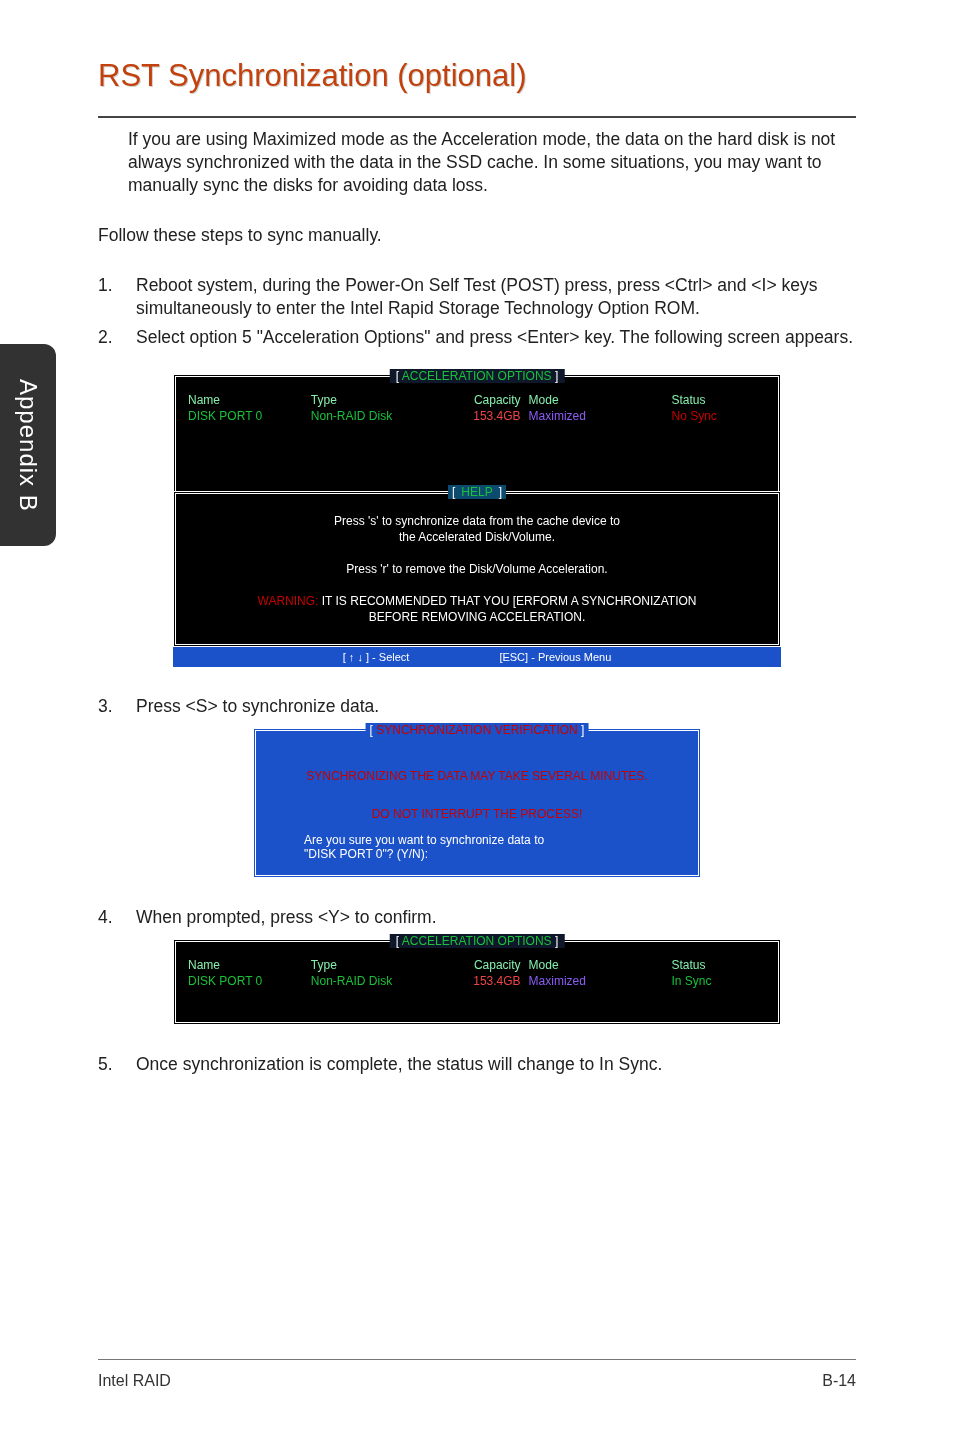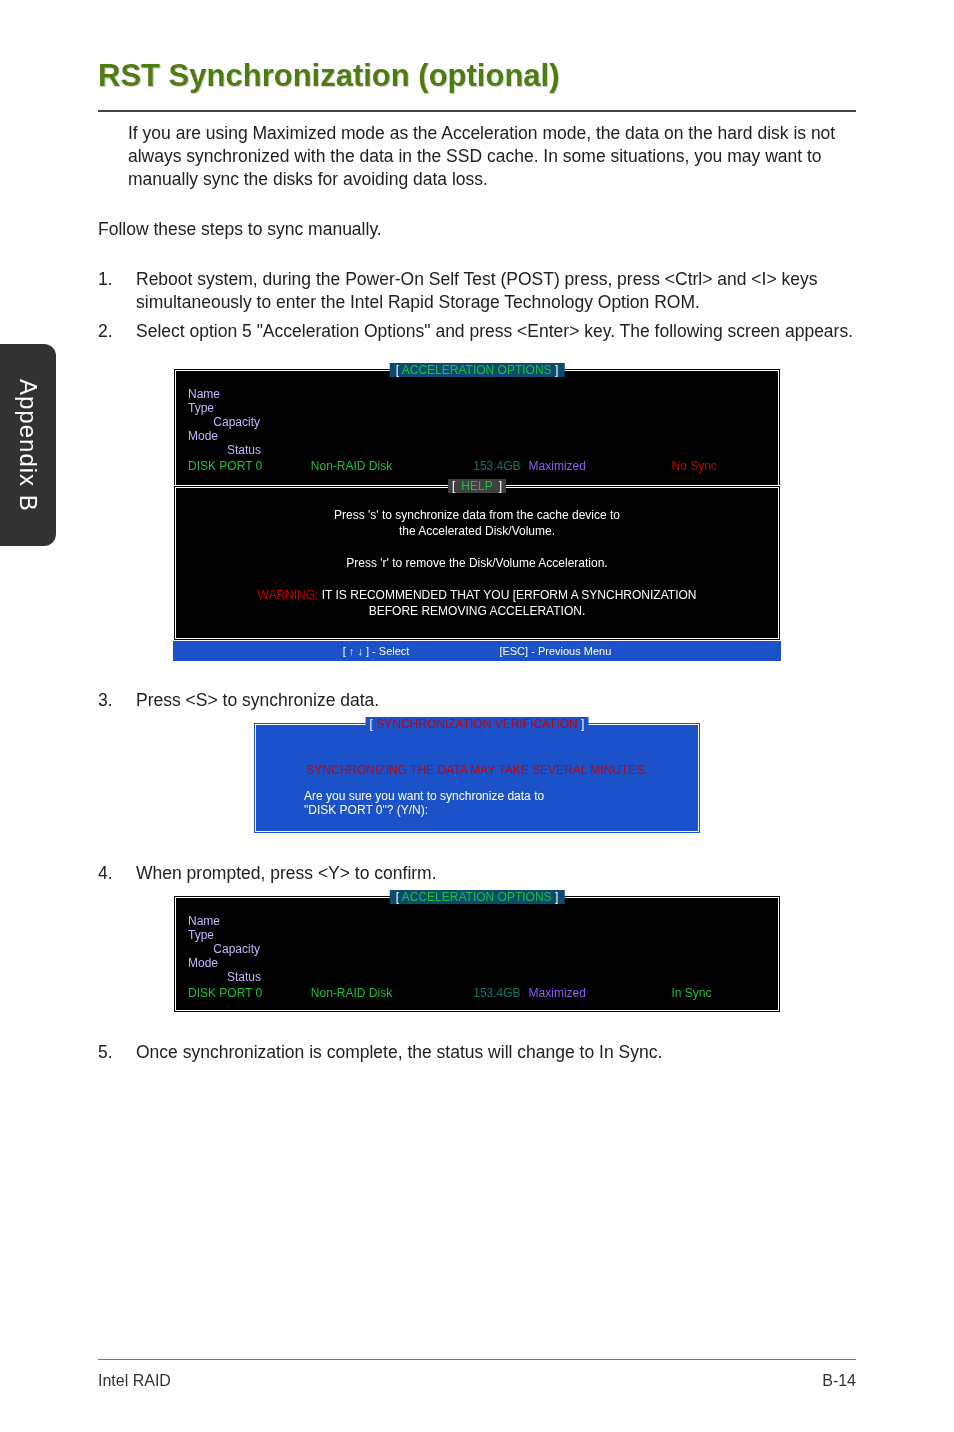--- a/index.html
+++ b/index.html
@@ -29,25 +29,25 @@
       justify-content: center;
     }
     .side-tab-text {
       color: #fff;
       font-size: 24px;
       writing-mode: vertical-rl;
       letter-spacing: 1px;
     }
     h1.section-title {
       font-size: 31px;
-      font-weight: 700;
-      color: #4d7c0f;
+      font-weight: 400;
+      color: #c2410c;
       text-shadow: 1px 1px 0 #d0d0d0;
       border-bottom: 2px solid #444;
-      padding-bottom: 16px;
+      padding-bottom: 22px;
       margin-bottom: 10px;
     }
     .intro {
       font-size: 17.5px;
       line-height: 1.32;
       margin-bottom: 28px;
       margin-left: 30px;
     }
     .follow {
       font-size: 17.5px;
@@ -83,48 +83,48 @@
       border: 3px double #fff;
       position: relative;
       padding: 8px 12px 10px 12px;
     }
     .bios-panel.with-title { padding-top: 16px; }
     .panel-title {
       position: absolute;
       top: -8px;
       left: 50%;
       transform: translateX(-50%);
-      background: #0c4a6e;
+      background: #0f172a;
       padding: 0 6px;
       color: #19c23a;
       font-size: 12px;
       white-space: nowrap;
     }
     .panel-title .bracket { color: #fff; }
     .bios-table { width: 100%; }
     .bios-header-row, .bios-data-row { display: flex; }
-    .bios-header-row { color: #c4b5fd; margin-bottom: 2px; flex-direction: column; }
+    .bios-header-row { color: #86efac; margin-bottom: 2px; }
     .bios-data-row .c-name { color: #19c23a; }
     .bios-data-row .c-type { color: #19c23a; }
-    .bios-data-row .c-cap { color: #0f766e; }
+    .bios-data-row .c-cap { color: #ef4444; }
     .bios-data-row .c-mode { color: #8b5cf6; }
     .bios-data-row .c-status { color: #c70000; }
     .c-name { width: 130px; }
     .c-type { width: 150px; }
     .c-cap { width: 80px; text-align: right; padding-right: 8px;}
     .c-mode { width: 110px; }
     .c-status { width: 100px; margin-left: 39px; }
     .bios-panel.top { min-height: 120px; }
     .bios-panel.help { margin-top: -3px; padding-top: 18px; padding-bottom: 18px; text-align: center; }
     .help-title {
       position: absolute;
       top: -9px;
       left: 50%;
       transform: translateX(-50%);
-      background: #404040;
+      background: #0c4a6e;
       padding: 0 4px;
       font-size: 12px;
       text-align: center;
     }
     .help-title .ht-l, .help-title .ht-r { color: #fff; }
     .help-title .ht-m { color: #19c23a; padding: 0 6px; }
     .help-line { margin: 2px 0; font-size: 12px;}
     .help-spacer { height: 14px; }
     .warn-red { color: #c70000; }
     .bios-footer {
@@ -237,20 +237,21 @@
   </div>
 
   <ol class="steps" start="3" style="counter-reset: step 2;">
     <li>Press &lt;S&gt; to synchronize data.</li>
   </ol>
 
   <div class="sync-box">
     <div class="sync-panel">
       <div class="sync-title"><span class="stl">[ </span><span class="stm">SYNCHRONIZATION VERIFICATION</span><span class="str"> ]</span></div>
       <div class="sync-red">SYNCHRONIZING THE DATA MAY TAKE SEVERAL MINUTES.</div>
+      <div class="sync-red">DO NOT INTERRUPT THE PROCESS!</div>
       <div class="sync-white">Are you sure you want to synchronize data to</div>
       <div class="sync-white" style="margin-top:0;">"DISK PORT 0"? (Y/N):</div>
     </div>
   </div>
 
   <ol class="steps" style="counter-reset: step 3;">
     <li>When prompted, press &lt;Y&gt; to confirm.</li>
   </ol>
 
   <div class="small-bios">

